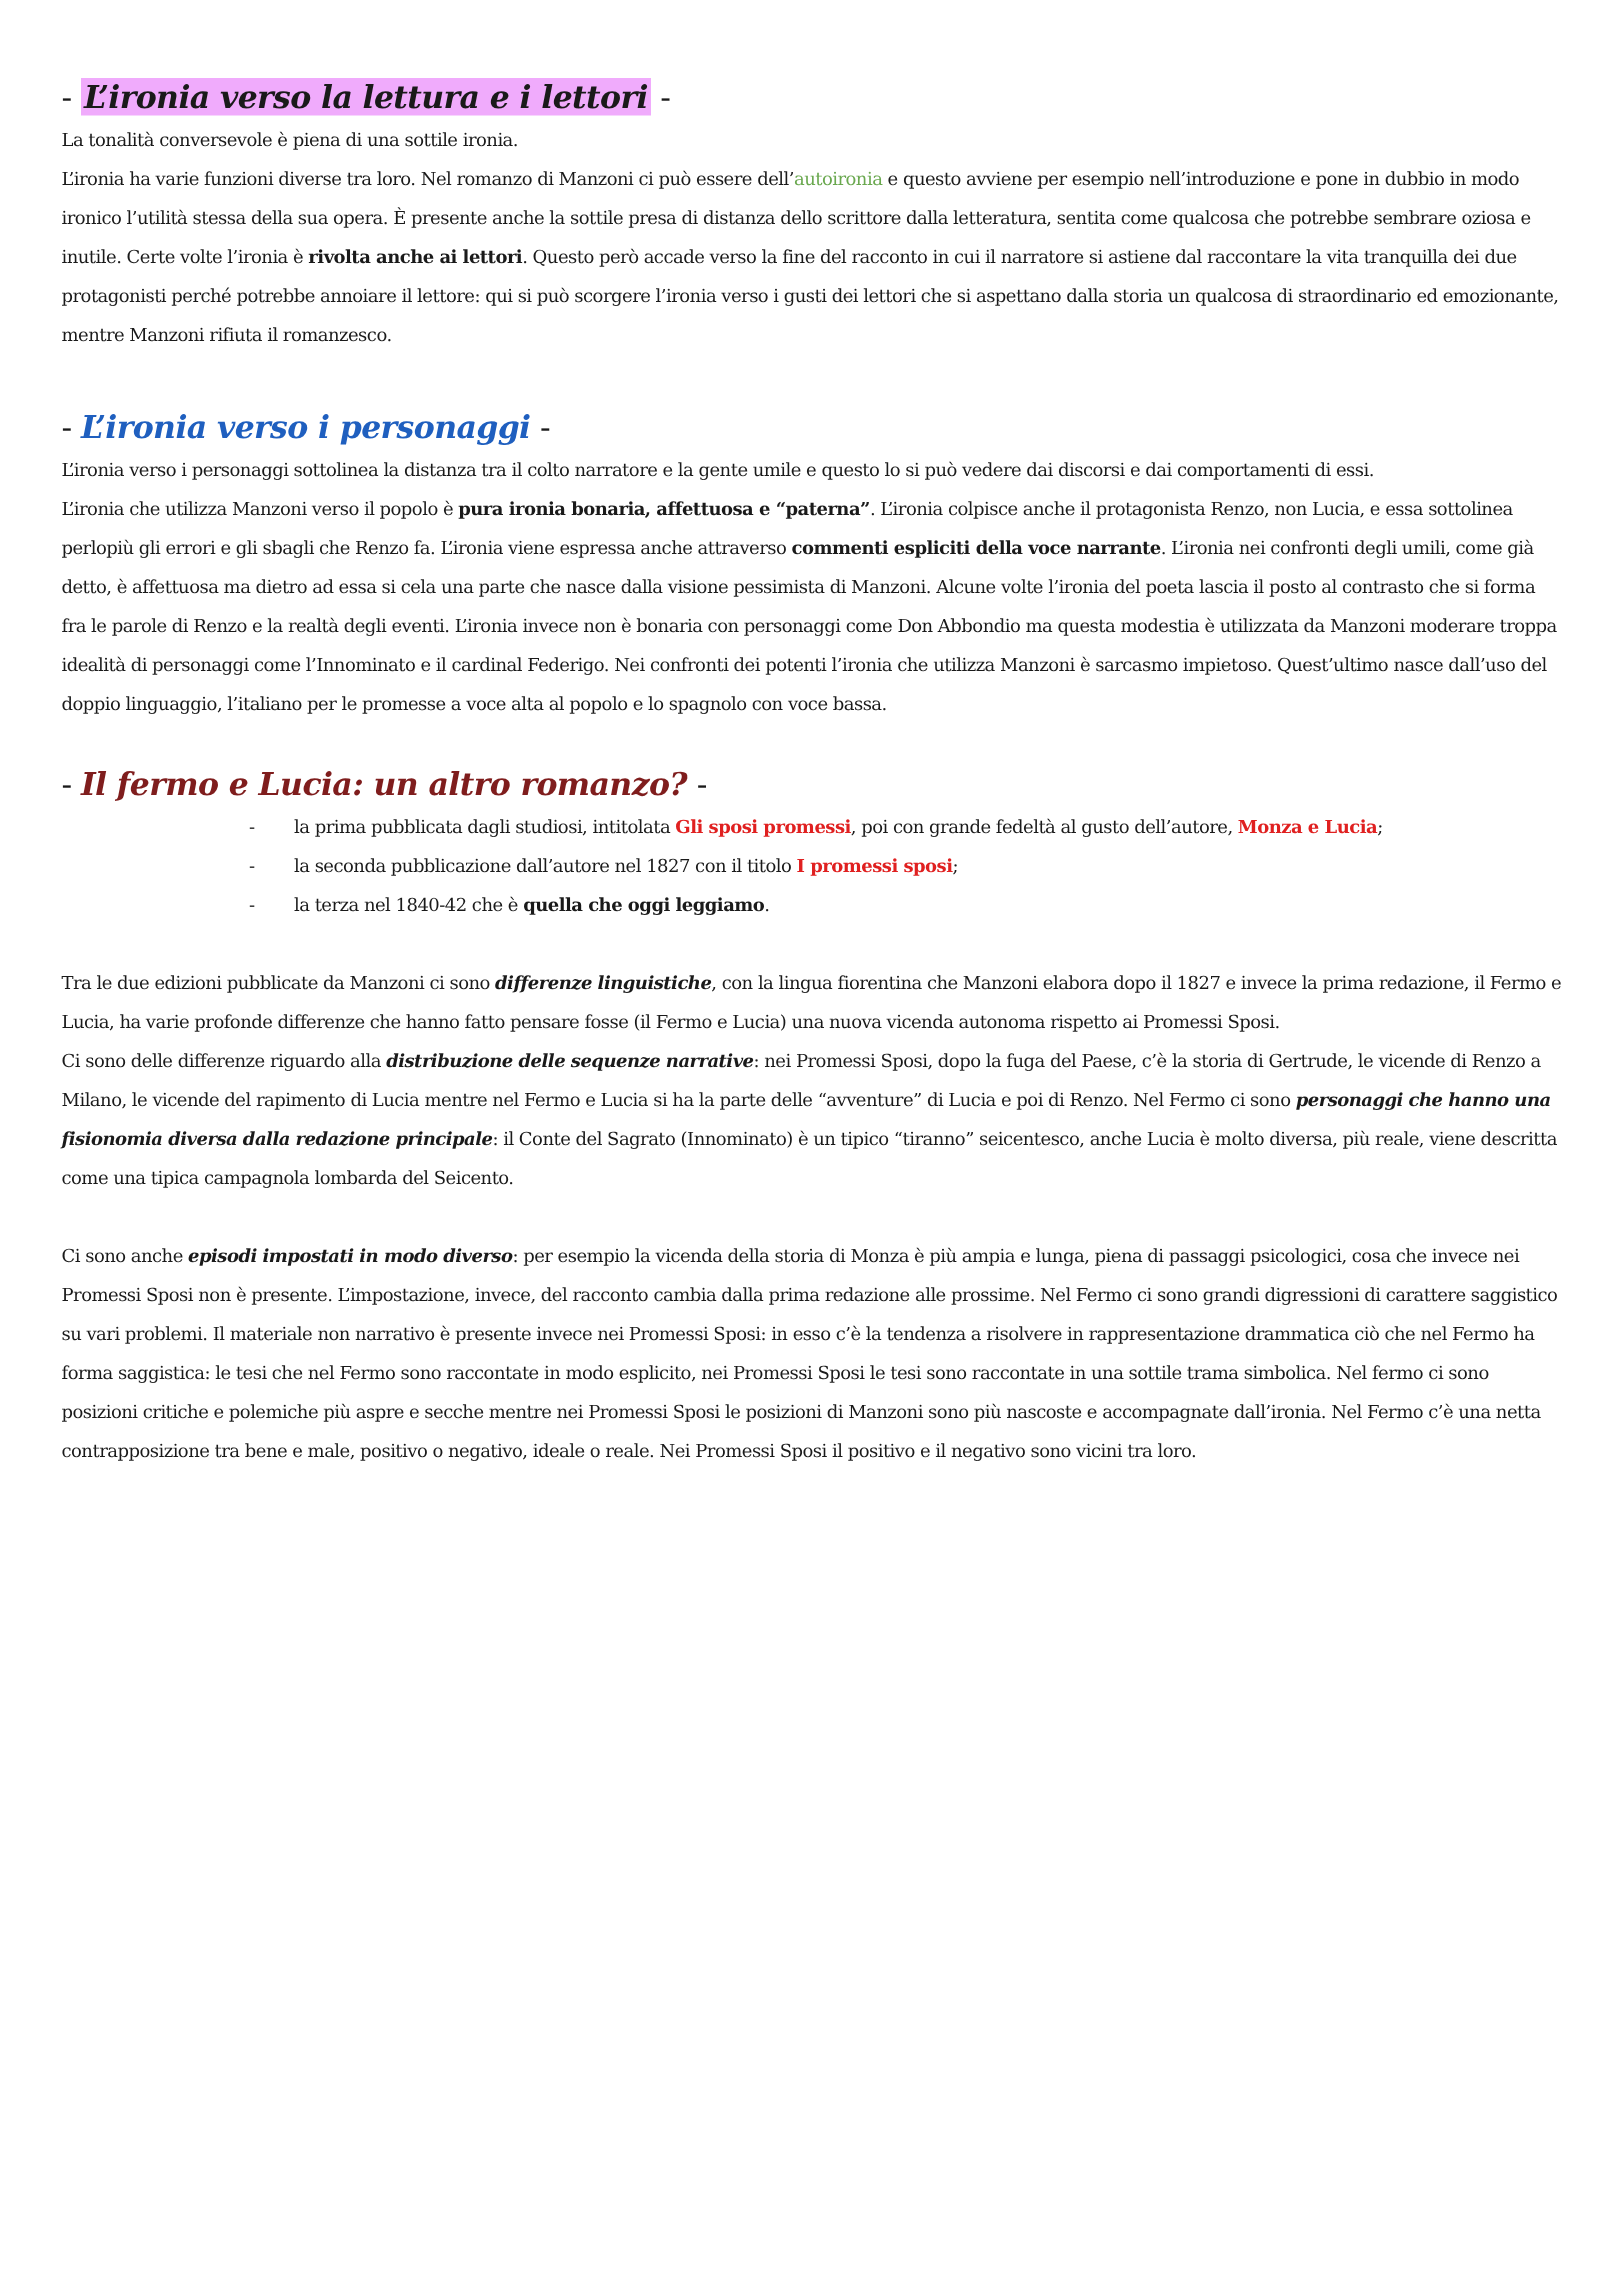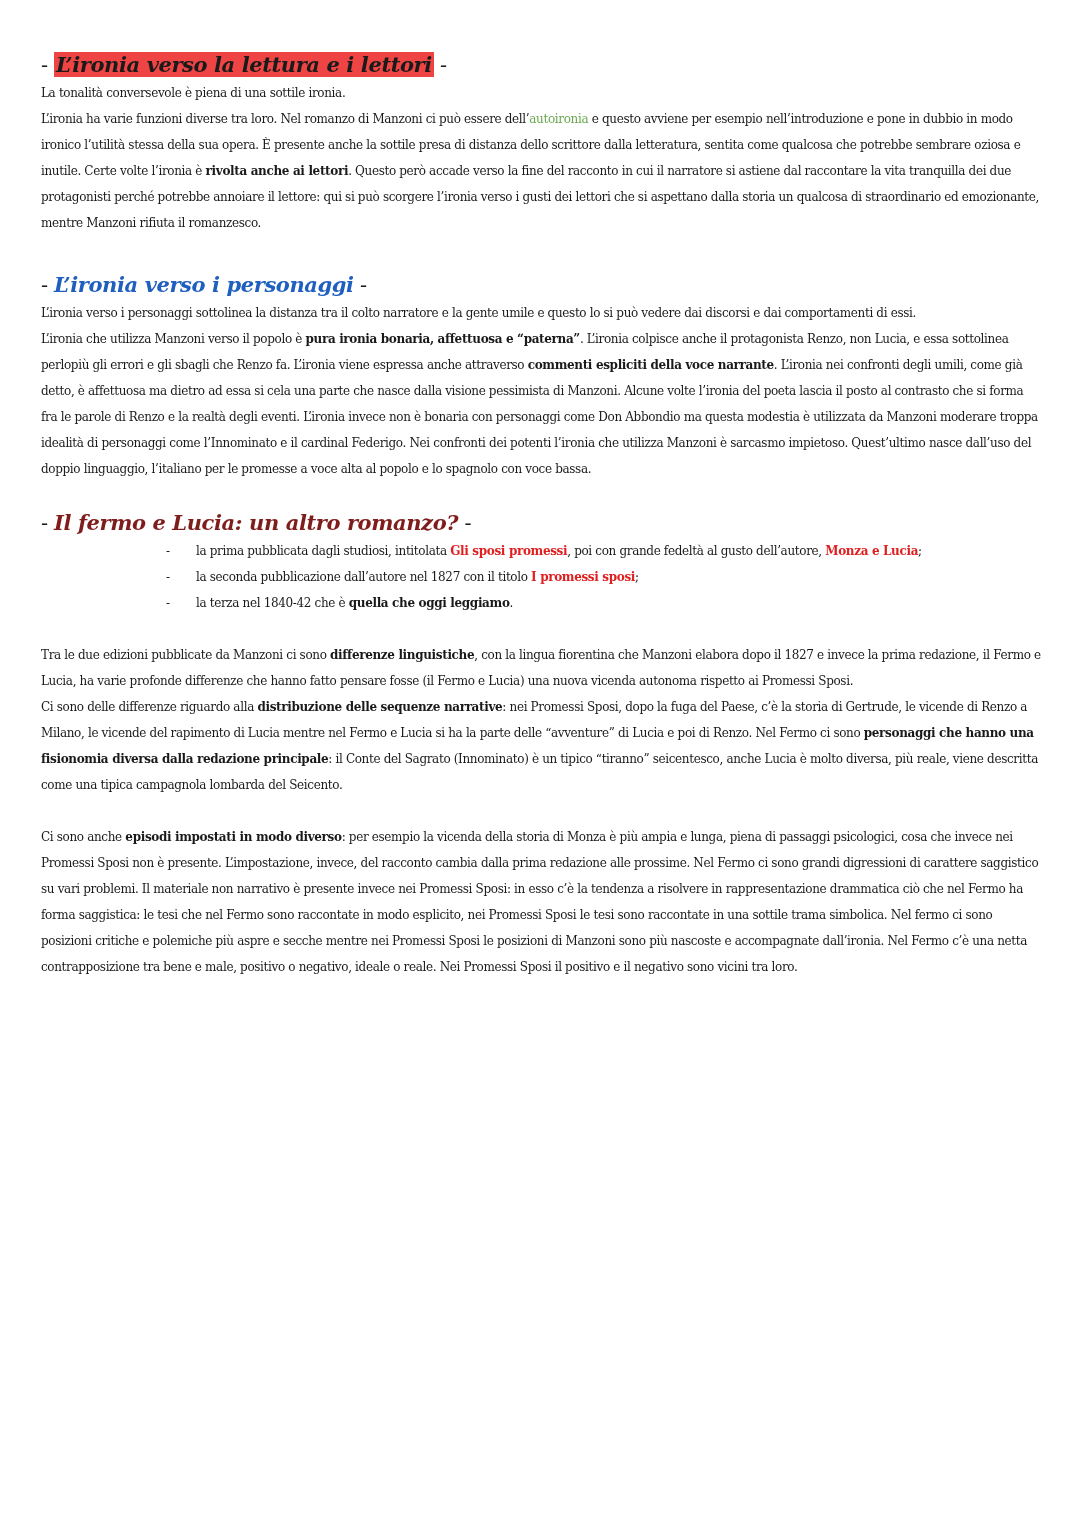--- a/index.html
+++ b/index.html
@@ -9,28 +9,28 @@
     color: #1a1a1a;
   }
   .page { position: absolute; left: 41px; top: 50px; width: 1000px; }
   .heading {
     font-family: "DejaVu Serif", "Liberation Serif", serif;
     font-size: 21px; line-height: 30px; margin: 0; font-weight: normal;
     letter-spacing: -0.4px;
   }
   .heading .dash { color: #1a1a1a; font-style: normal; }
   .heading .title { font-style: italic; font-weight: bold; }
-  .h1 .title { color: #1a1a1a; background: #ef4444; padding: 0 2px; }
+  .h1 .title { color: #1a1a1a; background: #f0abfc; padding: 0 2px; }
   .h2 .title { color: #1f5fbf; font-style: italic; }
   .h3 .title { color: #7f1d1d; }
   p, li {
     font-size: 12px; line-height: 26px; margin: 0; letter-spacing: -0.35px;
   }
   b { font-weight: bold; }
-  .em { font-weight: bold; }
+  .em { font-style: italic; font-weight: bold; }
   .green { color: #6aa84f; }
   .red { color: #e02020; font-weight: bold; text-align: right; }
   .sec { margin-bottom: 26px; }
   ul.redazioni { list-style: none; margin: 0; padding: 0 0 0 155px; }
   ul.redazioni li { position: relative; padding-left: 0; }
   ul.redazioni li .bullet { position: absolute; left: -30px; top: 0; }
   .gap { height: 26px; }
 </style>
 </head>
 <body>

